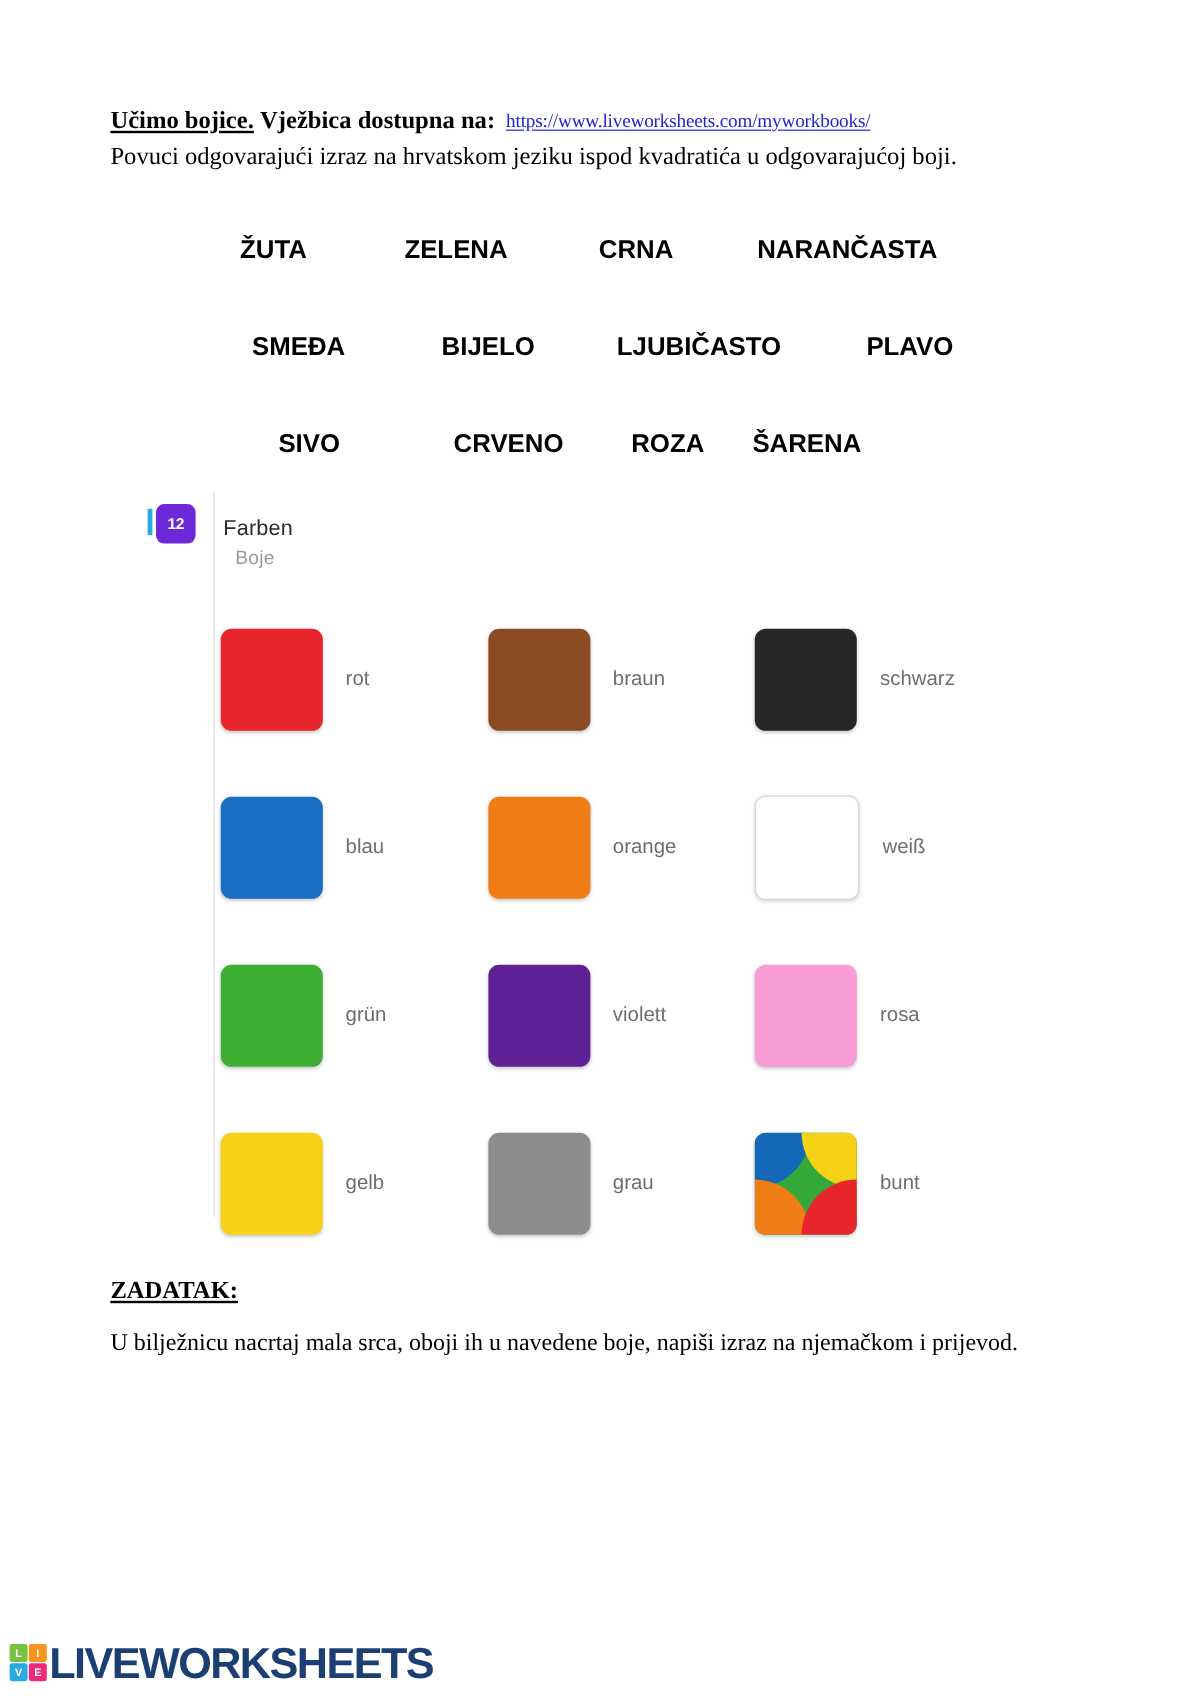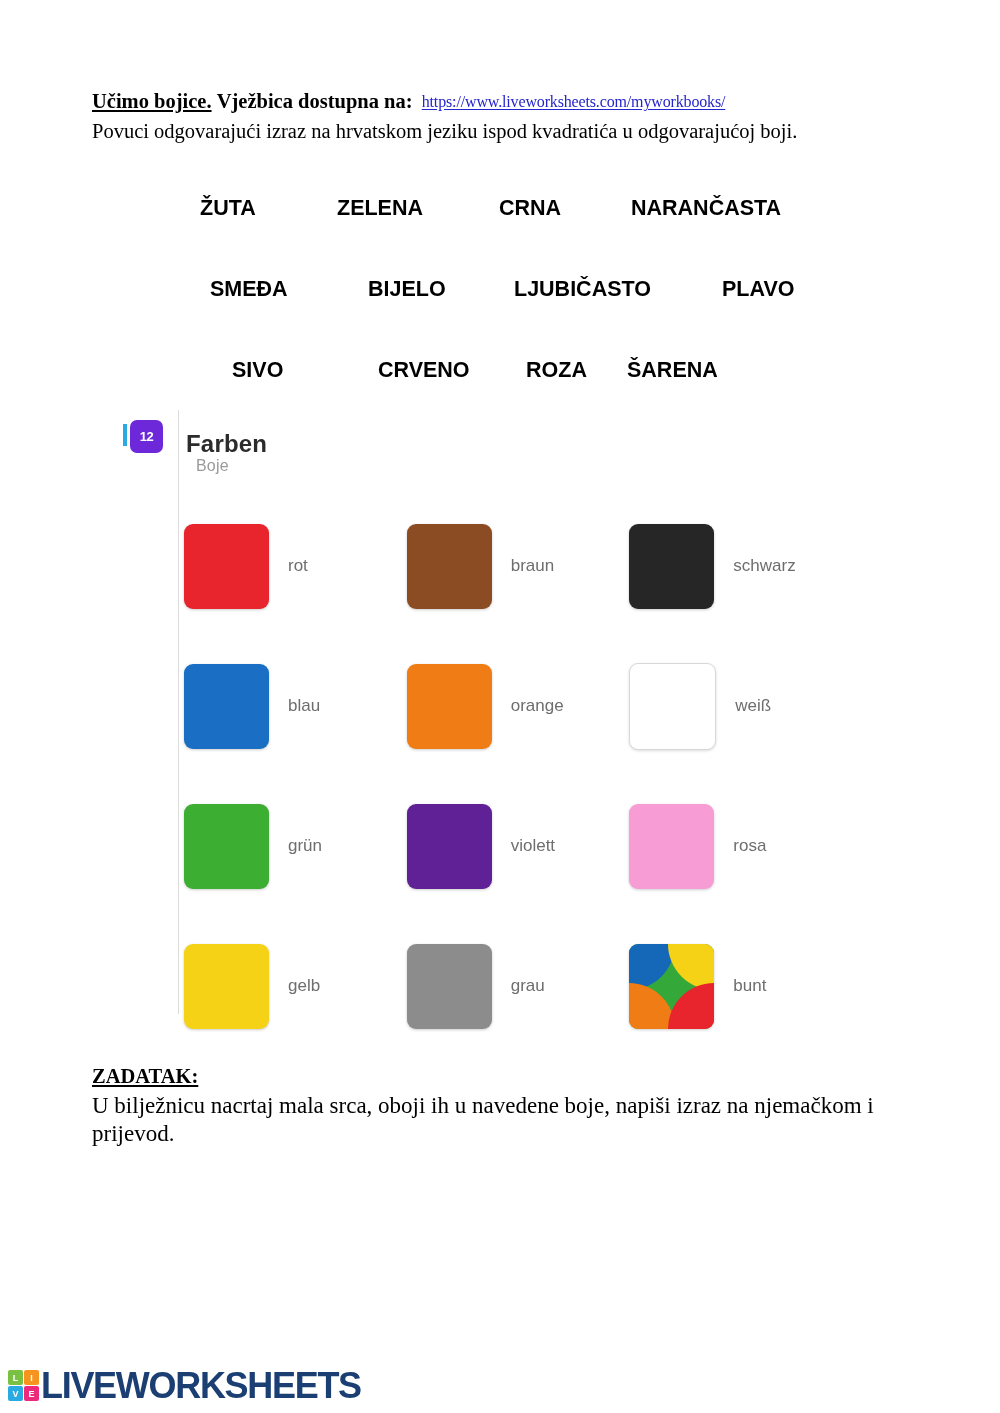--- a/index.html
+++ b/index.html
@@ -129,22 +129,22 @@
     left: 11px;
     top: 8px;
     width: 4px;
     height: 22px;
     background: #29abe2;
   }
   .embed-title {
     position: absolute;
     left: 74px;
     top: 14px;
-    font-size: 24px;
-    font-weight: bold;
+    font-size: 18px;
+    font-weight: normal;
     color: #2b2b2b;
     letter-spacing: 0.2px;
   }
   .embed-subtitle {
     position: absolute;
     left: 84px;
     top: 41px;
     font-size: 16px;
     color: #9a9a9a;
     letter-spacing: 0.2px;
@@ -207,23 +207,23 @@
     width: 830px;
   }
   .task-heading {
     font-size: 20.5px;
     font-weight: bold;
     text-decoration: underline;
     text-underline-offset: 2px;
     line-height: 28px;
   }
   .task-body {
-    font-size: 23px;
+    font-size: 20px;
     line-height: 28px;
-    margin-top: 2px;
+    margin-top: 15px;
     width: 812px;
   }
 
   
   .footer-logo {
     position: absolute;
     left: 8px;
     top: 1368px;
     display: flex;
     align-items: center;

